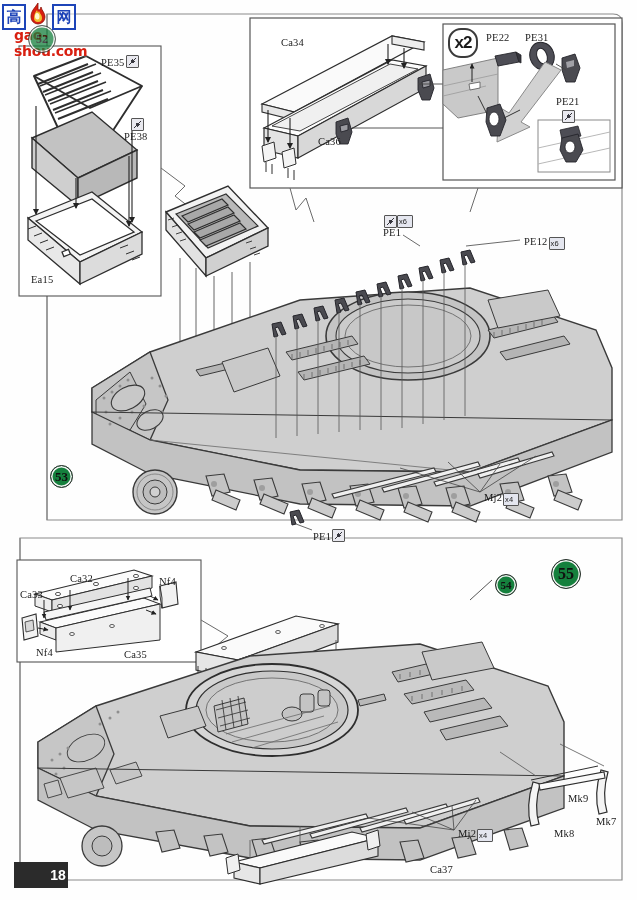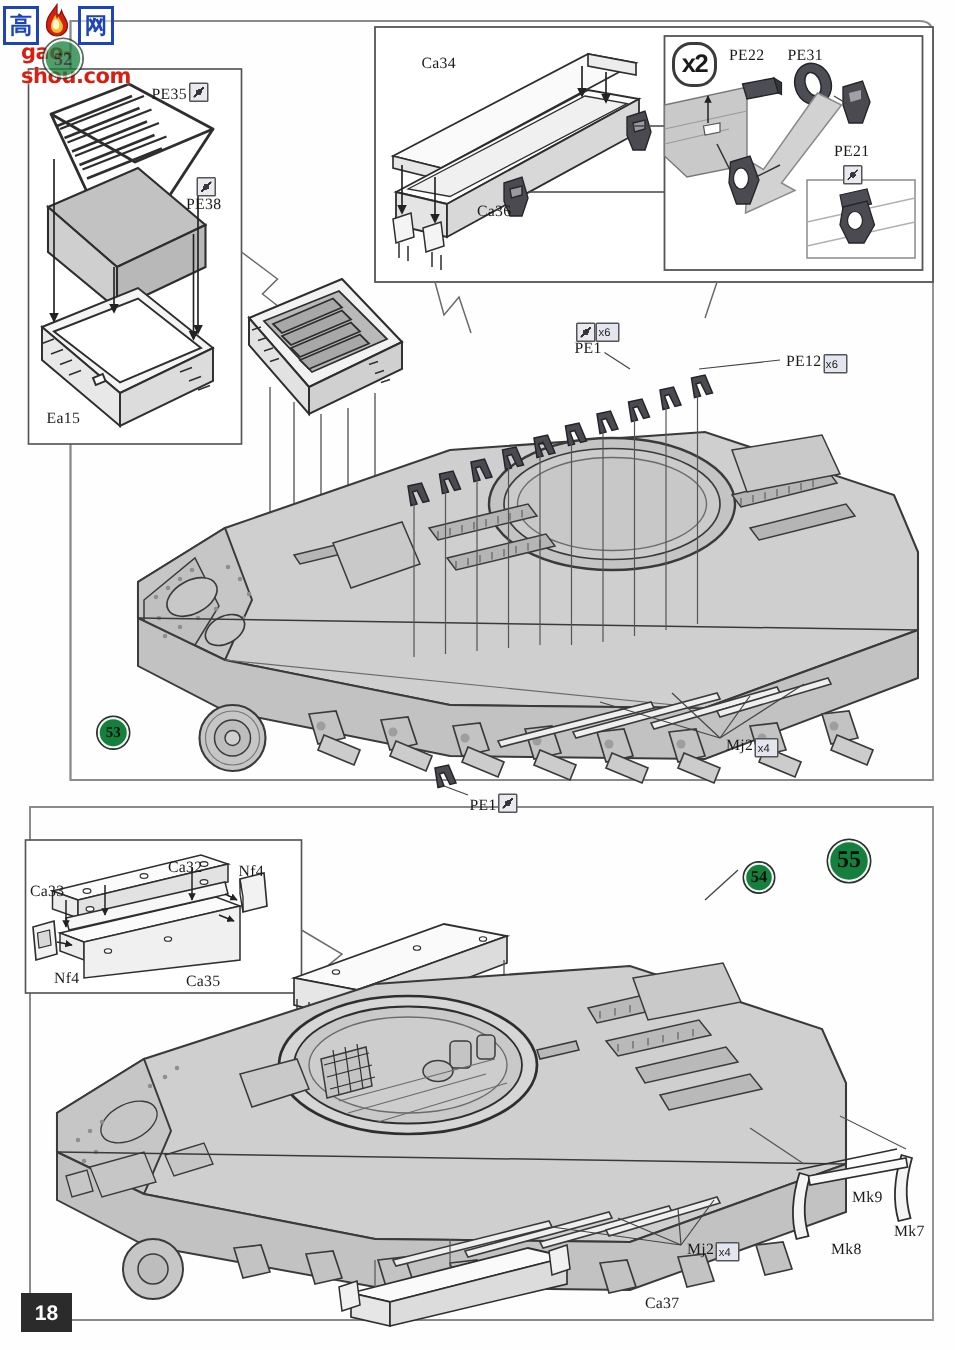--- a/index.html
+++ b/index.html
@@ -653,21 +653,21 @@
     <div class="wm-char" style="left:50px">网</div>
     <svg class="wm-flame" viewBox="0 0 24 26">
       <path d="M12 1 C8 7 5 9 5 15 a7 7 0 0 0 14 0 c0-4-3-6-4-10 -1 3-2 4-3 2z" fill="#d81f10" stroke="#8a1208" stroke-width=".8"></path>
       <path d="M11 8 c-2 3-3 5-3 8 a4 4 0 0 0 8 0 c0-3-2-4-3-7 -1 2-1 2-2 -1z" fill="#f0c030"></path>
       <path d="M11 11 c-1.5 0-2 1.5-2 3.5 0 2 1 3 2.5 3 s2-1 2-3 c0-2-1-3.5-2.5-3.5z" fill="#fff7d0"></path>
     </svg>
     <div class="wm-dom">gao-shou.com</div>
   </div>
 
   <div class="stepnum" style="left:28px; top:25px; width:26px; height:26px; font-size:12px; opacity:.75;">52</div>
-  <div class="stepnum" style="left:64px; top:465px; width:21px; height:21px; font-size:10px;margin-top:12px;">53</div>
+  <div class="stepnum" style="left:50px; top:465px; width:21px; height:21px; font-size:13px;">53</div>
   <div class="stepnum" style="left:495px; top:574px; width:20px; height:20px; font-size:11px;">54</div>
   <div class="stepnum" style="left:551px; top:559px; width:28px; height:28px; font-size:16px;">55</div>
 
   <div class="x2box" style="left:448px; top:28px; width:26px; height:26px; font-size:17px;border-radius:13px;">x2</div>
 
   <div class="lbl" style="left:101px; top:55px;">
     <span>PE35</span><span class="pebadge"></span>
   </div>
 
   <div class="lbl" style="left:124px; top:131px;text-align:right;">
@@ -708,21 +708,21 @@
   </div>
 
   <div class="lbl" style="left:484px; top:492px;">
     <span>Mj2</span><span class="xbadge">x4</span>
   </div>
 
   <div class="lbl" style="left:313px; top:529px;">
     <span>PE1</span><span class="pebadge"></span>
   </div>
 
-  <div class="lbl" style="left:70px; top:573px;margin-left:42px;">
+  <div class="lbl" style="left:70px; top:573px;">
     <span>Ca32</span>
   </div>
   <div class="lbl" style="left:159px; top:576px;">
     <span>Nf4</span>
   </div>
   <div class="lbl" style="left:20px; top:589px;">
     <span>Ca33</span>
   </div>
   <div class="lbl" style="left:36px; top:647px;">
     <span>Nf4</span>
@@ -741,15 +741,15 @@
   <div class="lbl" style="left:554px; top:828px;">
     <span>Mk8</span>
   </div>
   <div class="lbl" style="left:596px; top:816px;">
     <span>Mk7</span>
   </div>
   <div class="lbl" style="left:430px; top:864px;">
     <span>Ca37</span>
   </div>
 
-  <div class="pagenum" style="left:14px; top:862px; width:34px; height:26px; font-size:14px;">18</div>
+  <div class="pagenum" style="left:14px; top:862px; width:20px; height:26px; font-size:14px;padding-left:34px;">18</div>
 
 </div>
 
 </body></html>

